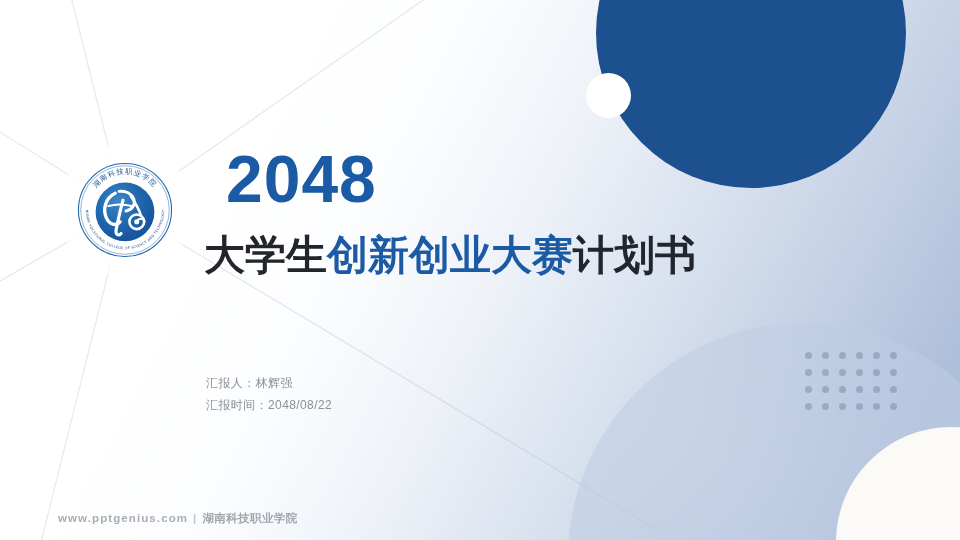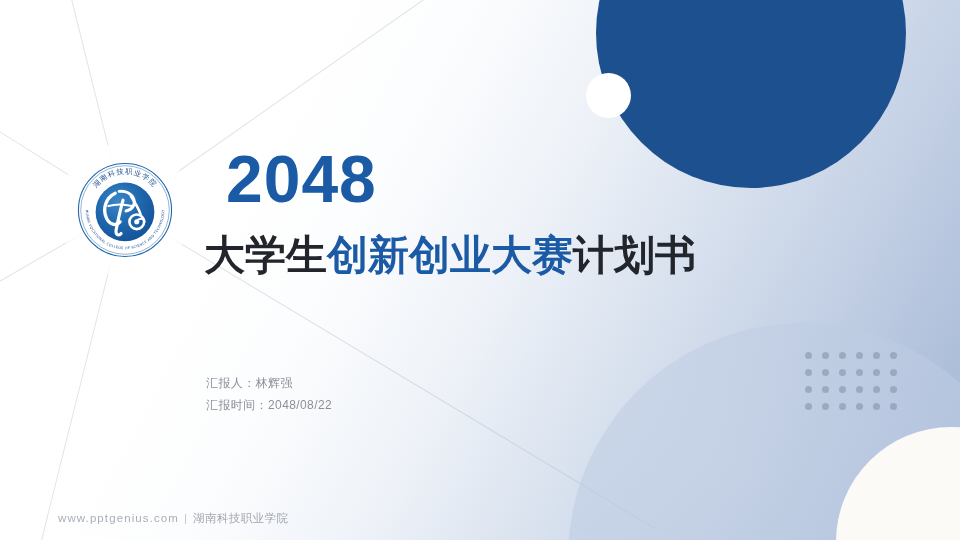--- a/index.html
+++ b/index.html
@@ -186,20 +186,21 @@
 
   
   .footer {
     position: absolute;
     left: 58px;
     top: 511px;
     font-size: 11.5px;
     color: #a9aeb6;
     letter-spacing: 1.1px;
     white-space: nowrap;
+    font-weight: bold;
   }
   .footer .sep { margin: 0 5px; color: #c2c6cd; }
   .footer .org { letter-spacing: 0.4px; color: #a0a5ad; }
 </style>
 </head>
 <body>
 
 <div id="slide">
 
   <div class="bg-layer">

